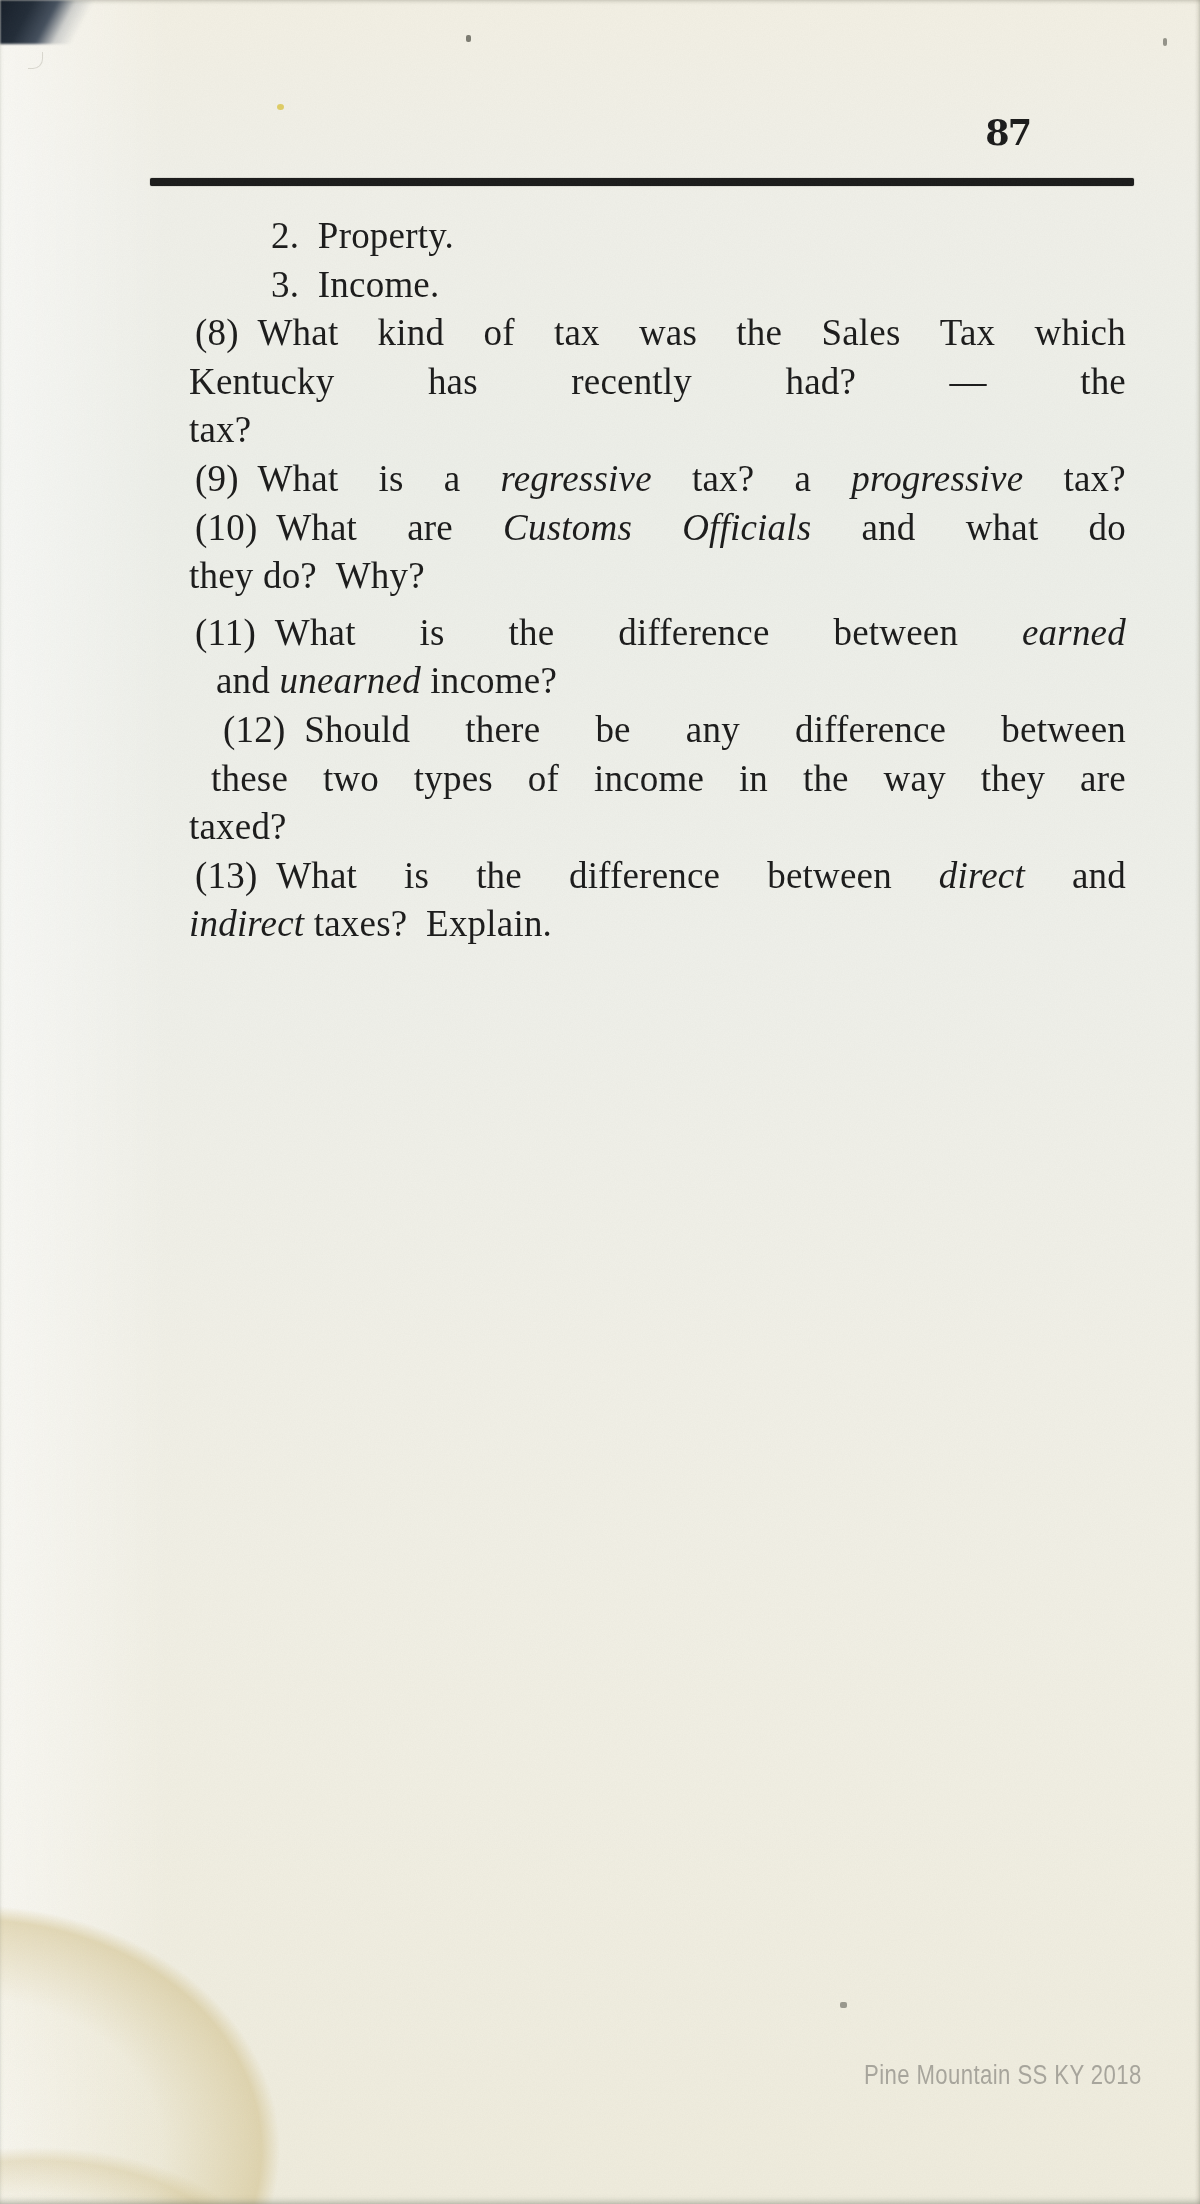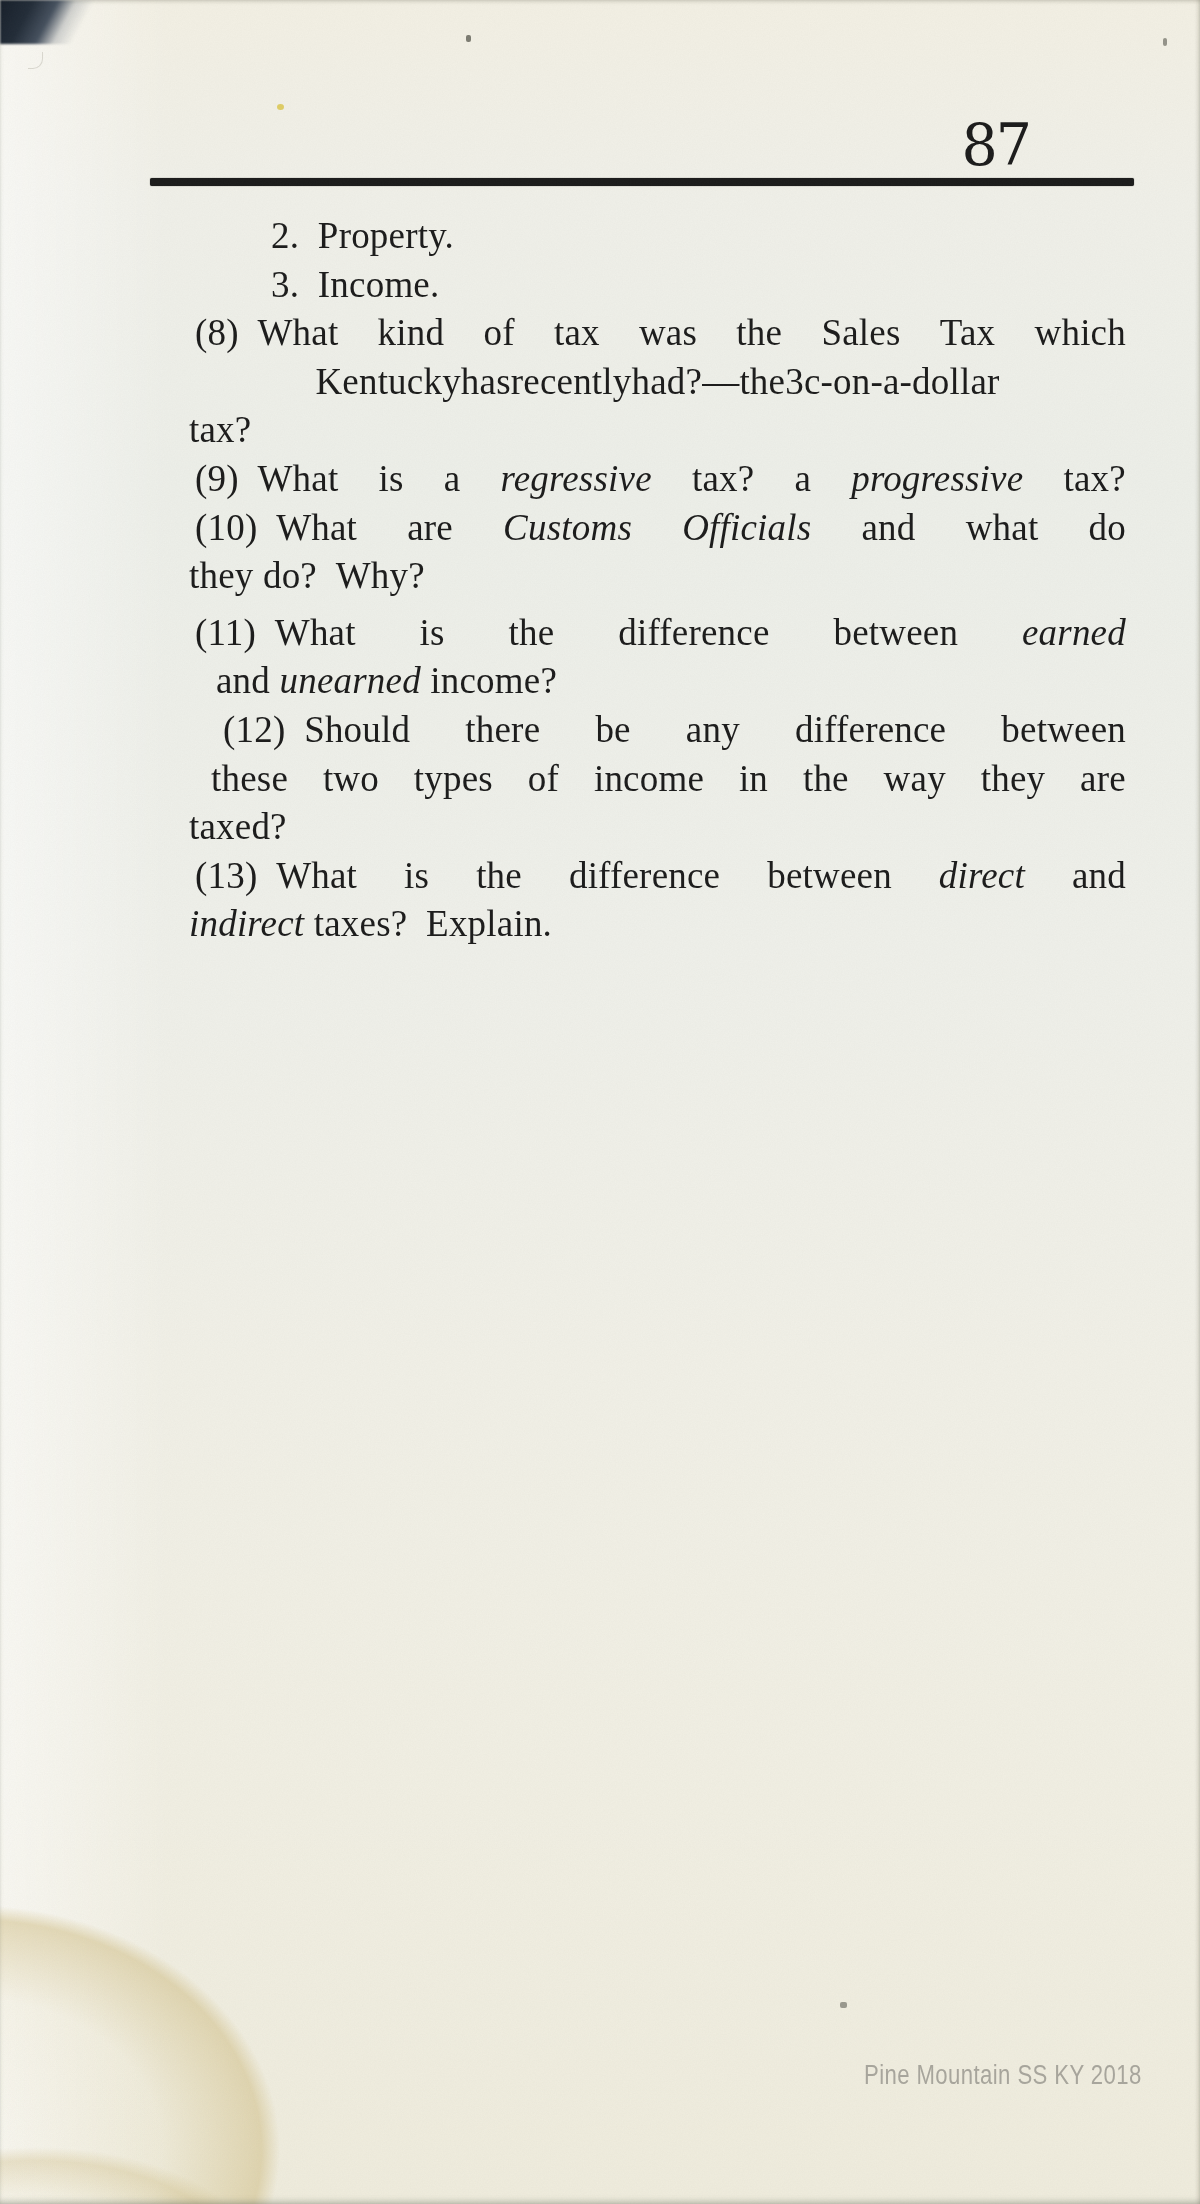--- a/index.html
+++ b/index.html
@@ -51,22 +51,22 @@
     background: linear-gradient(118deg,
       #161e29 0%, #222c38 22%, #45505e 38%,
       rgba(90,100,112,0.25) 50%, rgba(90,100,112,0.0) 62%);
     filter: blur(1.2px);
     pointer-events: none;
   }
   .page-number {
     position: absolute;
     top: 112px; right: 170px;
     font-family: "DejaVu Serif", serif;
-    font-weight: normal;
-    font-size: 57px;
+    font-weight: bold;
+    font-size: 35px;
     letter-spacing: -2px;
     color: var(--ink, #1a1a1a);
     text-align: center;
   }
   .rule {
     position: absolute;
     left: 150px; top: 178px;
     width: 984px; height: 8px;
     background: var(--ink, #161616);
     border-radius: 2px;
@@ -137,28 +137,27 @@
         <span>(8) What</span>
         <span>kind</span>
         <span>of</span>
         <span>tax</span>
         <span>was</span>
         <span>the</span>
         <span>Sales</span>
         <span>Tax</span>
         <span>which</span>
       </div>
-      <div class="line just" style="padding-left: 0px; justify-content: center;">
+      <div class="line just" style="padding-left: 0px;">
         <span>Kentucky</span>
         <span>has</span>
         <span>recently</span>
         <span>had?</span>
         <span>—</span>
         <span>the</span>
-        <span>3c-on-a-dollar</span>
       </div>
       <div class="line" style="padding-left: 0px;"><span>tax?</span></div>
       <div class="line just" style="padding-left: 6px;">
         <span>(9) What</span>
         <span>is</span>
         <span>a</span>
         <i>regressive</i>
         <span>tax?</span>
         <span>a</span>
         <i>progressive</i>

